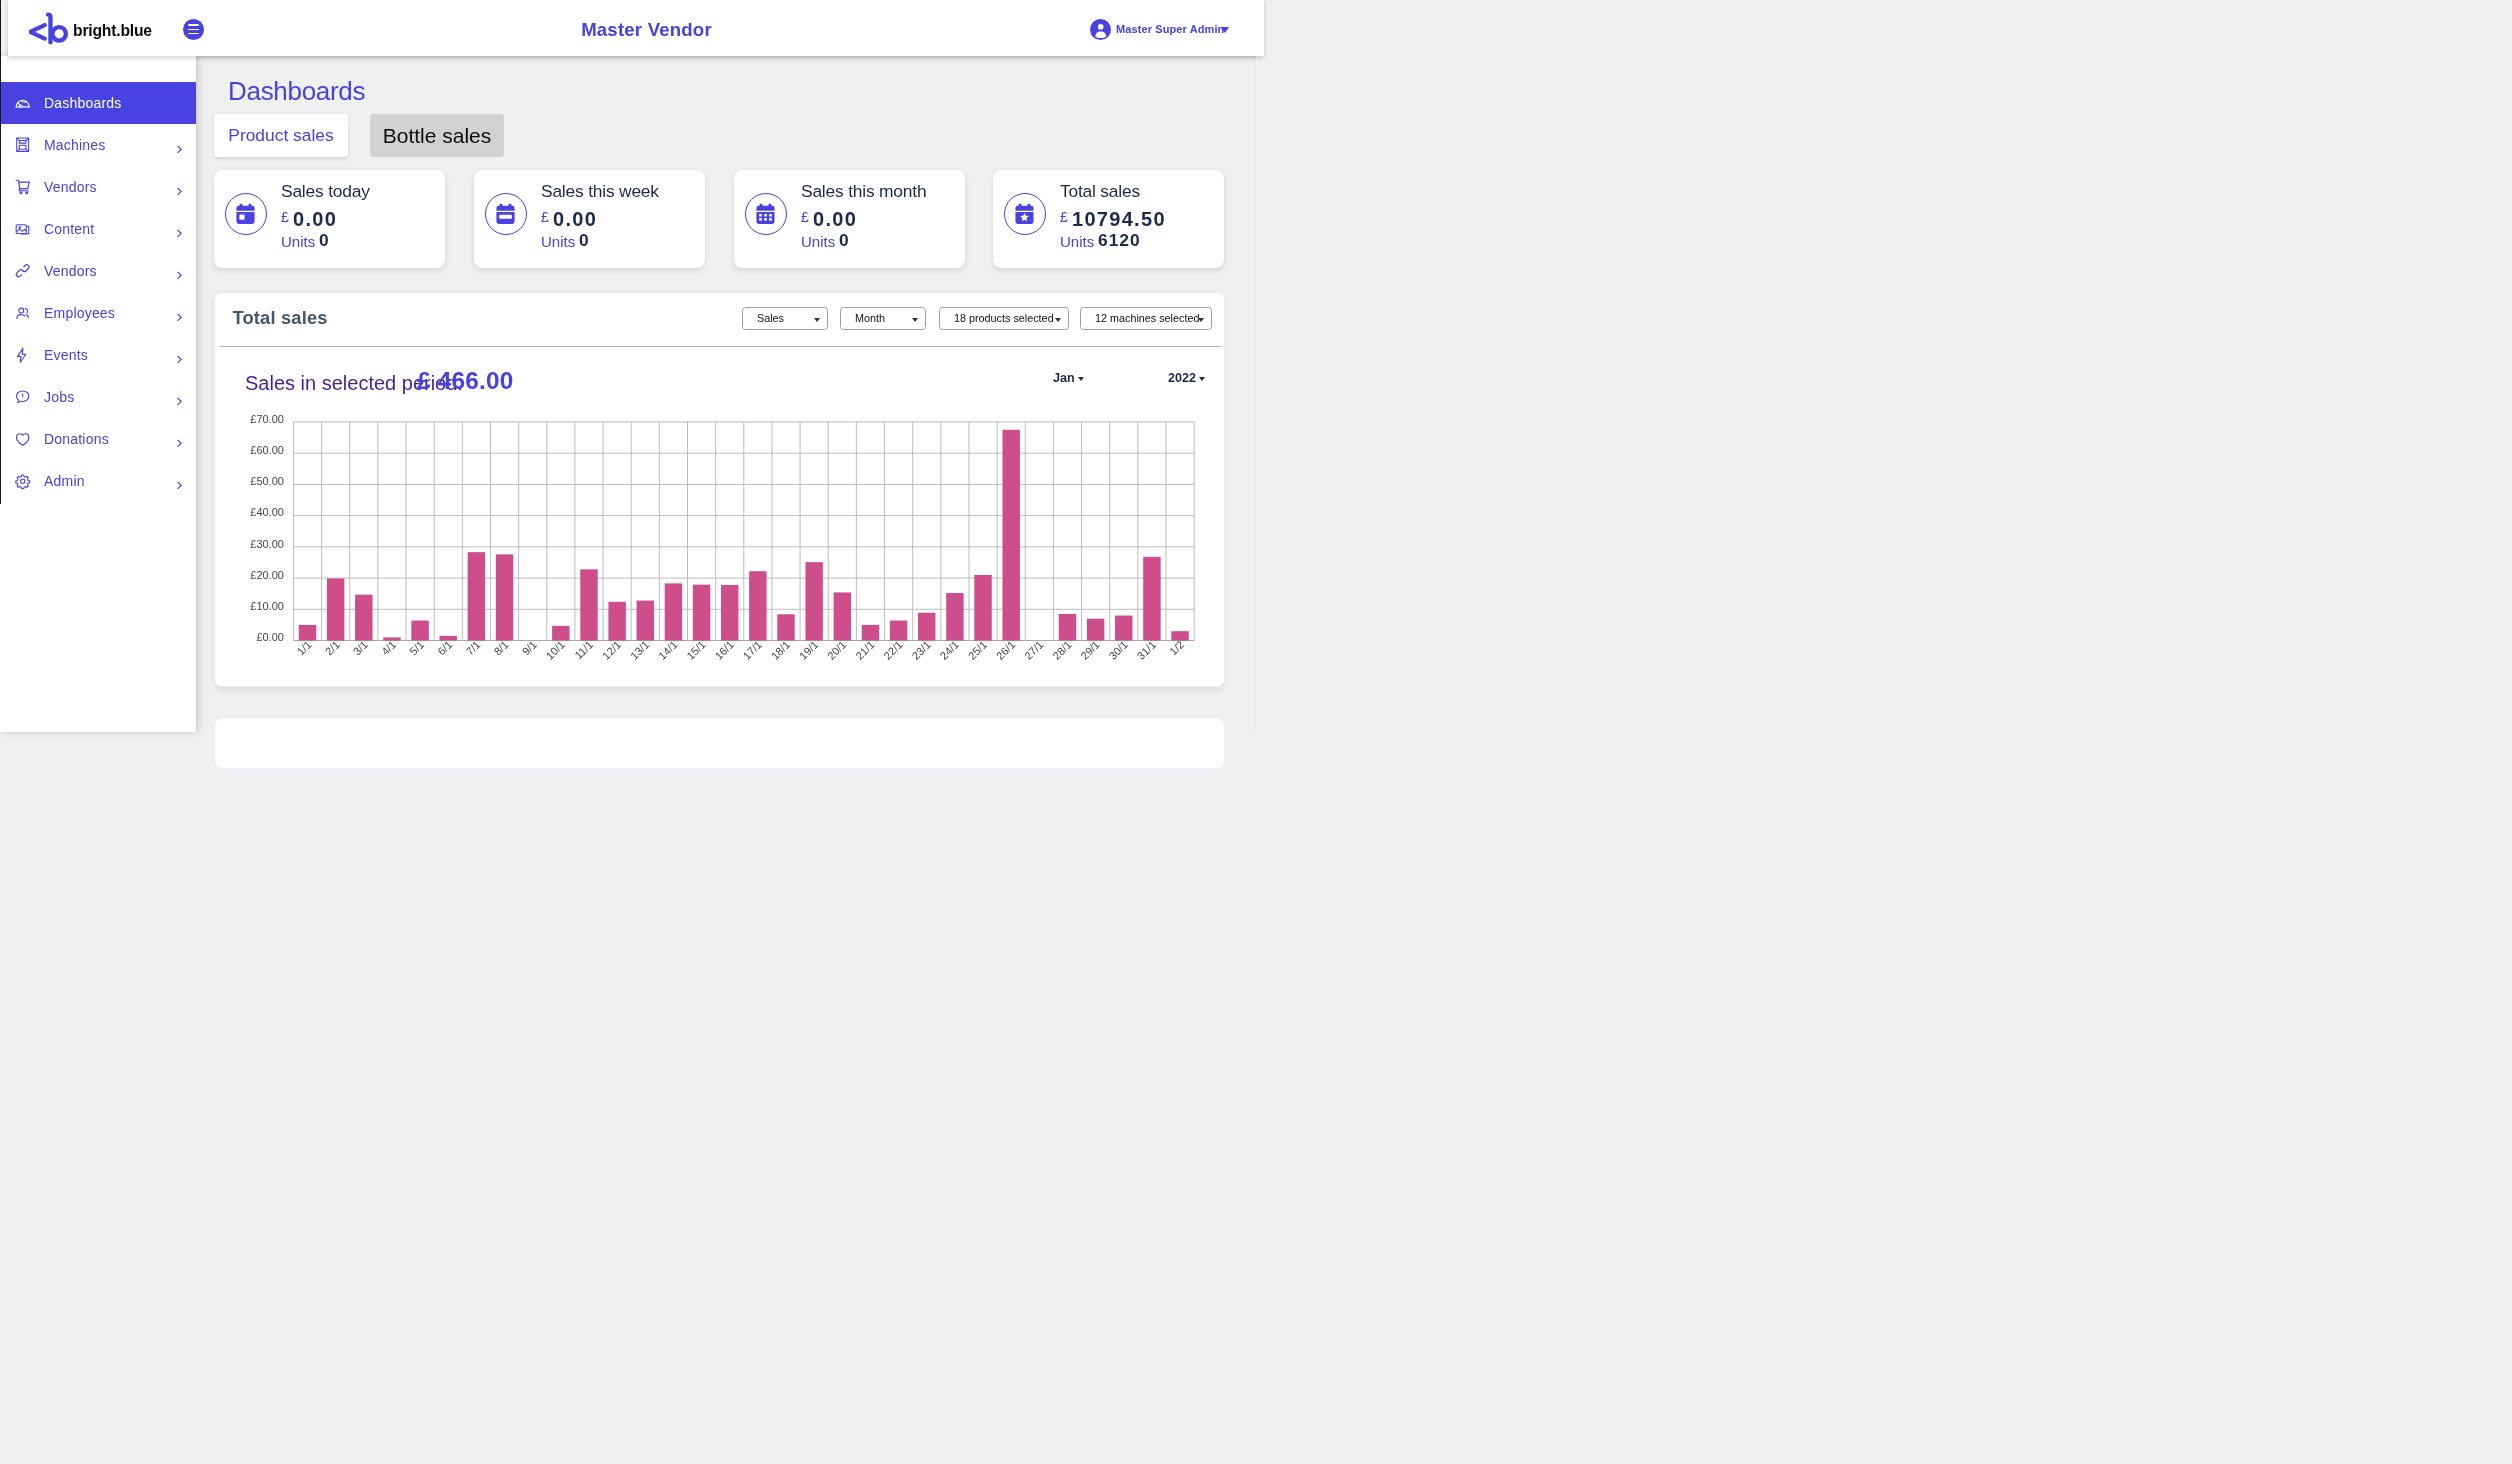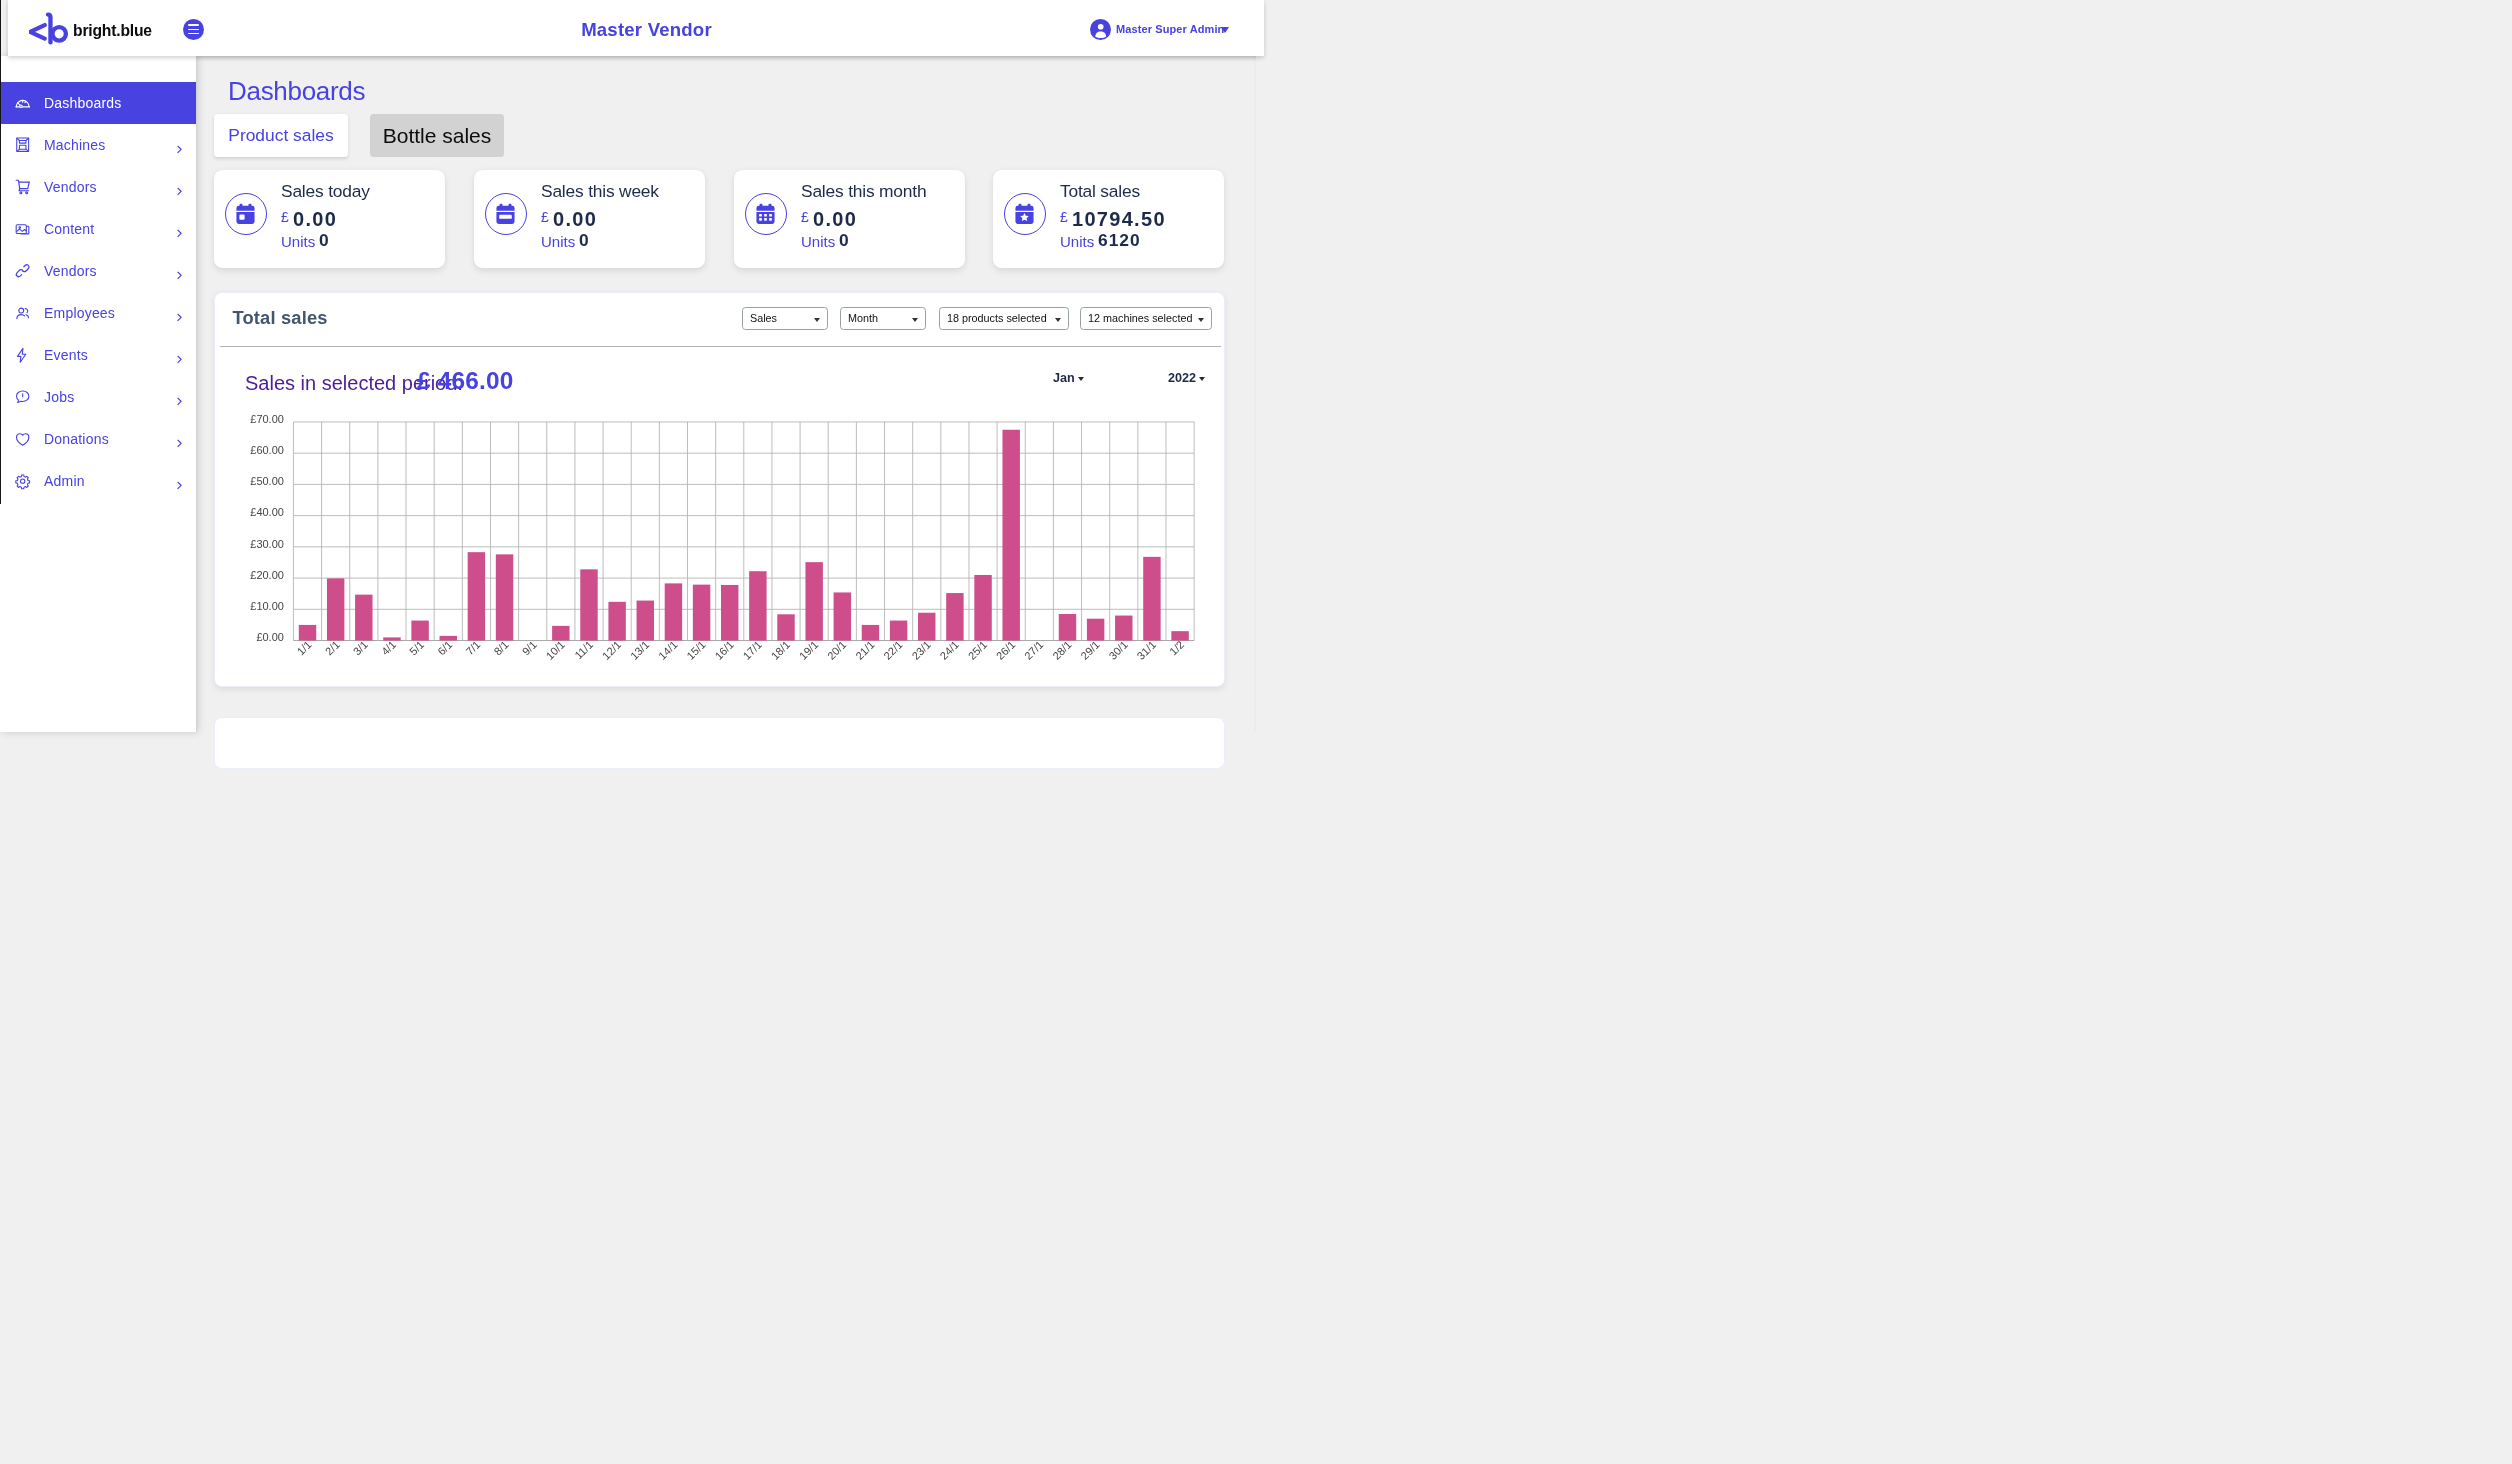--- a/index.html
+++ b/index.html
@@ -35,21 +35,21 @@
   .card { position:absolute; top:170px; width:231px; height:98px; background:#fff; border-radius:8.7px; box-shadow:0 2.6px 6.1px rgba(0,0,0,0.1); }
   .ccirc { position:absolute; left:10.5px; top:23px; width:42px; height:42px; border-radius:50%; border:1.9px solid #4742e0; display:flex; align-items:center; justify-content:center; }
   .ctitle { position:absolute; left:67px; top:12.5px; font-size:17.4px; color:#1e2a4a; letter-spacing:-0.2px; line-height:1; }
   .cpound { position:absolute; left:67px; top:40px; font-size:14px; color:#4742e0; line-height:1; }
   .cval { position:absolute; left:79px; top:39px; font-size:20px; font-weight:700; color:#1e2a4a; letter-spacing:1.3px; line-height:1; }
   .cunits { position:absolute; left:67px; top:64px; font-size:15px; color:#4742e0; line-height:1; }
   .cuval { position:absolute; left:105px; top:62px; font-size:17.4px; font-weight:700; color:#1e2a4a; letter-spacing:1px; line-height:1; }
 
   .panel { position:absolute; left:214px; top:292px; width:1011px; height:395px; background:#fff; border:0.9px solid #e9eef8; border-radius:7.8px; box-shadow:0 2.6px 6.1px rgba(0,0,0,0.08); }
   .ptitle { position:absolute; left:17.4px; top:16px; font-size:18.3px; font-weight:700; color:#44566b; letter-spacing:0.2px; line-height:1; }
-  .sel { position:absolute; top:14.4px; height:23px; border:0.9px solid #97a1a8; border-radius:3.5px; background:#fff; font-size:10.8px; color:#111; line-height:21px; padding-left:7px; white-space:nowrap; }
+  .sel { position:absolute; top:14.4px; height:23px; border:0.9px solid #97a1a8; border-radius:3.5px; background:#fff; font-size:10.8px; color:#111; line-height:21px; padding-left:14px; white-space:nowrap; }
   .sel .ca { position:absolute; right:7px; top:9.2px; width:0; height:0; border-left:3.7px solid transparent; border-right:3.7px solid transparent; border-top:4.4px solid #333; }
   .pdiv { position:absolute; left:5.2px; top:53px; width:1001px; height:0.9px; background:#b3b3b3; }
   .spsl { position:absolute; left:30px; top:80px; font-size:20px; color:#4c1d95; line-height:1;text-align:right; }
   .spsv { position:absolute; left:202px; top:76px; font-size:24.4px; font-weight:700; color:#4742e0; letter-spacing:0.2px; line-height:1; }
   .mon { position:absolute; left:838px; top:79px; font-size:12.6px; font-weight:700; color:#1e2a4a; line-height:1; }
   .yr { position:absolute; left:953px; top:79px; font-size:12.6px; font-weight:700; color:#1e2a4a; line-height:1; }
   .dcaret { display:inline-block; width:0; height:0; border-left:3.5px solid transparent; border-right:3.5px solid transparent; border-top:4.8px solid #2b2b2b; margin-left:3.1px; margin-bottom:0.9px; }
 
   .panel2 { position:absolute; left:214px; top:717px; width:1011px; height:52px; background:#fff; border:0.9px solid #e9eef8; border-radius:7.8px; }
 </style>

